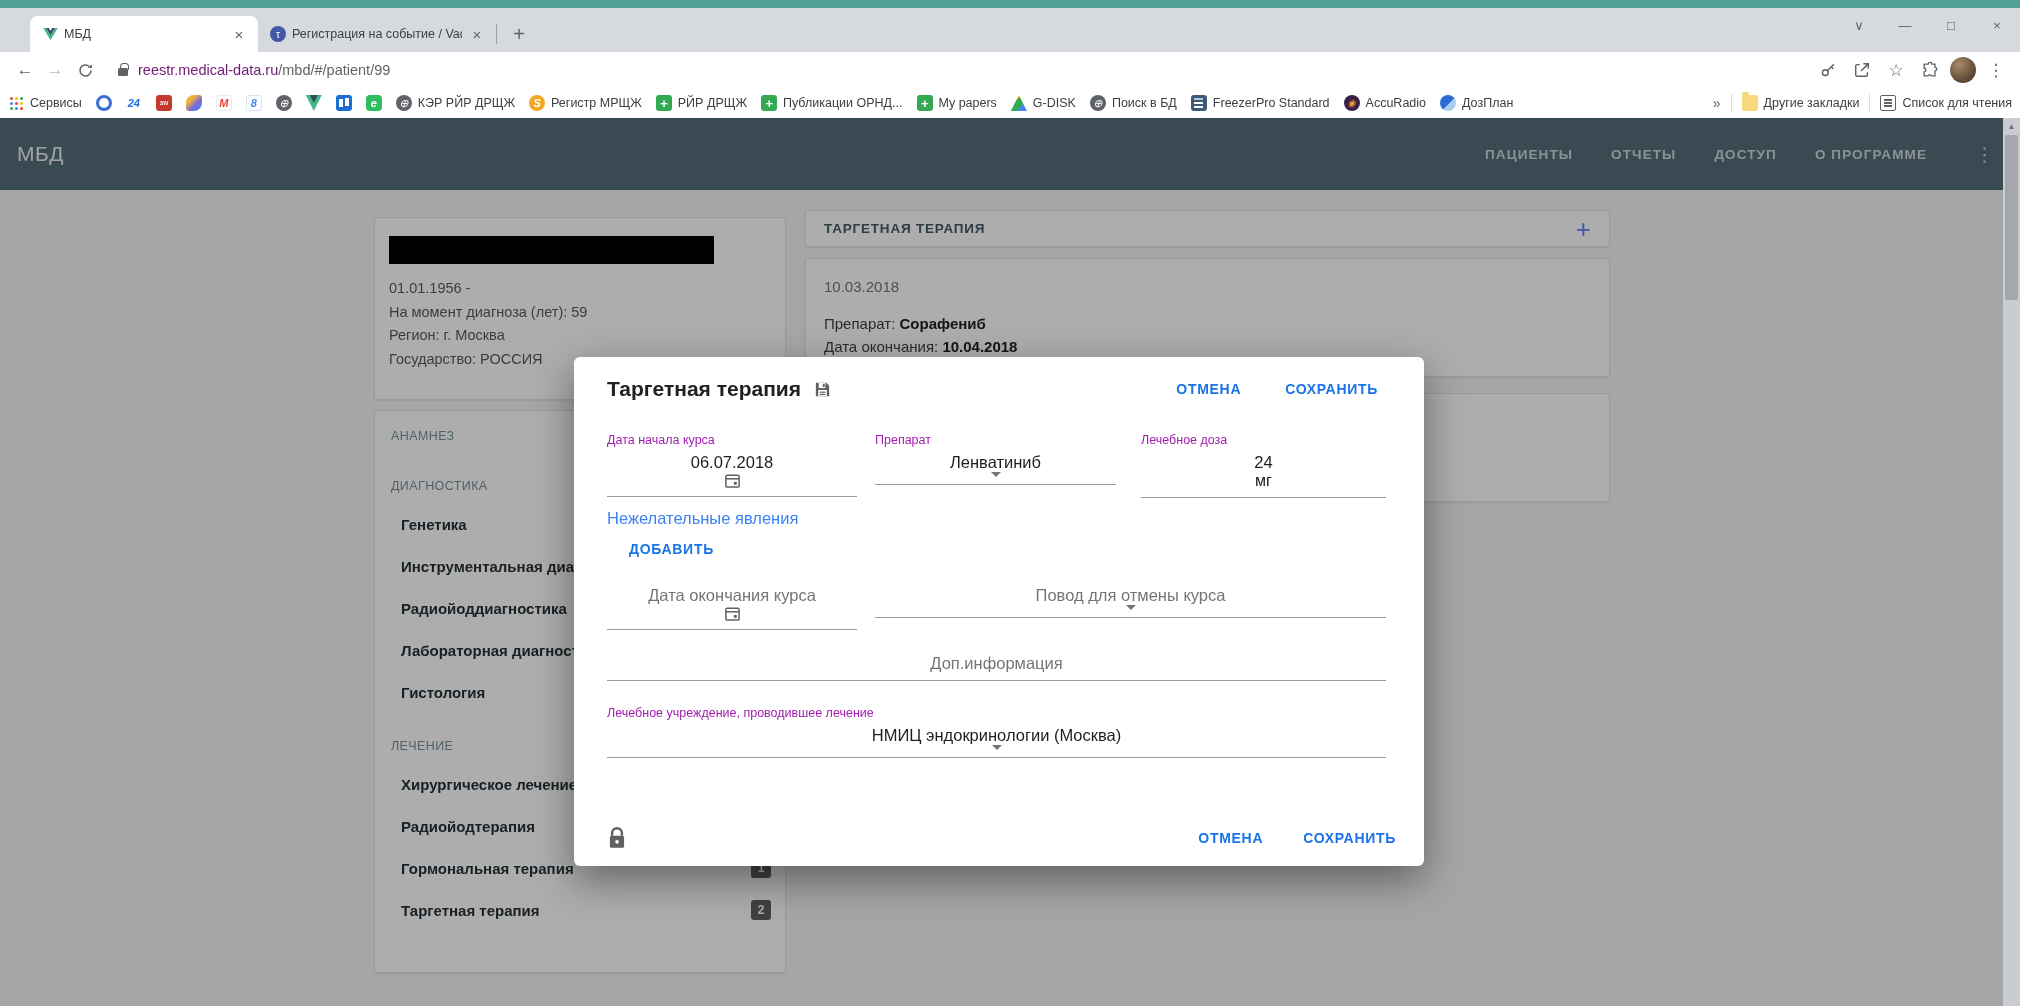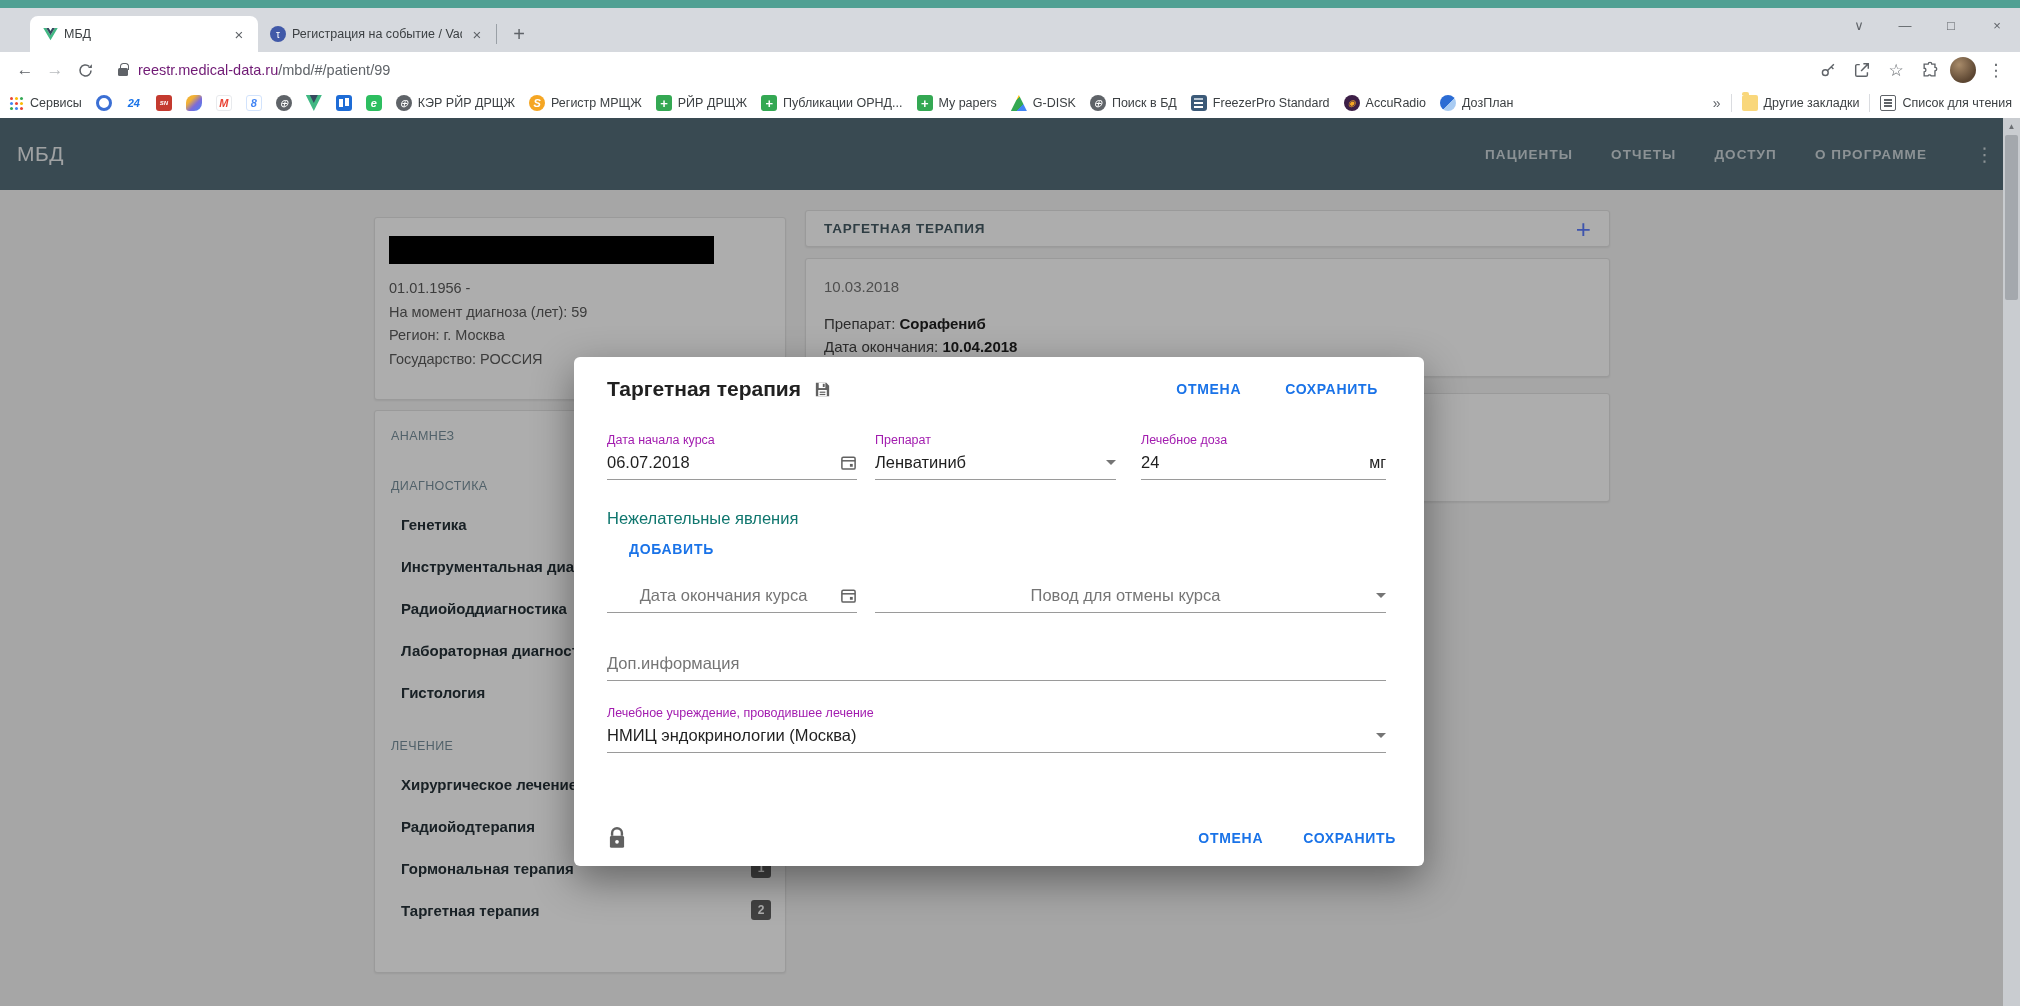--- a/index.html
+++ b/index.html
@@ -107,30 +107,30 @@
   .scroll-thumb { position:absolute; top:17px; left:2px; width:13px; height:165px; background:#A4A8AD; border-radius:2px; }
 
   
   .modal { position:absolute; left:574px; top:239px; width:850px; height:509px; background:#fff; border-radius:6px; box-shadow:0 14px 40px rgba(0,0,0,0.42); z-index:4; }
   .m-title-row { position:absolute; top:20px; left:33px; right:46px; display:flex; align-items:center; }
   .m-title { font-size:21px; font-weight:bold; color:#212121; }
   .m-title-icon { margin-left:12px; display:flex; }
   .m-actions { margin-left:auto; display:flex; gap:44px;align-items:flex-end; }
   .m-btn { font-size:14px; font-weight:bold; color:#1A73E8; letter-spacing:0.7px; cursor:pointer; }
   .m-label { font-size:12.5px; color:#a21caf; margin-bottom:6px; }
-  .m-value-row { display:flex; align-items:center; border-bottom:1px solid #9A9A9A; padding-bottom:7px; }
+  .m-value-row { display:flex; align-items:center; border-bottom:1px solid #9A9A9A; padding-bottom:7px;flex-direction:column; }
   .m-value { font-size:16.5px; color:#1F1F1F; flex:1; white-space:nowrap; }
   .m-value.placeholder { color:#757575; }
   .m-suffix { font-size:16px; color:#212121; }
   .caret { width:0; height:0; border-left:5px solid transparent; border-right:5px solid transparent; border-top:5px solid #757575; }
   .m-row1 { position:absolute; top:76px; left:33px; width:779px; display:flex; }
   .f-start { width:250px; }
   .f-drug { width:241px; margin-left:18px; }
   .f-dose { width:245px; margin-left:25px; }
-  .m-adverse { position:absolute; top:152px; left:33px; font-size:16.5px; color:#0f766e; }
+  .m-adverse { position:absolute; top:152px; left:33px; font-size:16.5px; color:#3b82f6; }
   .m-add { position:absolute; top:184px; left:55px; }
   .m-row2 { position:absolute; top:229px; left:33px; width:779px; display:flex;text-align:center; }
   .f-end { width:250px; }
   .f-reason { width:511px; margin-left:18px; }
   .f-extra { position:absolute; top:297px; left:33px; width:779px; }
   .f-facility { position:absolute; top:349px; left:33px; width:779px; }
   .m-footer { position:absolute; left:33px; right:28px; bottom:16px; display:flex; align-items:center; }
   .m-footer .m-actions { gap:40px; }
   svg { display:block; }
 </style>

